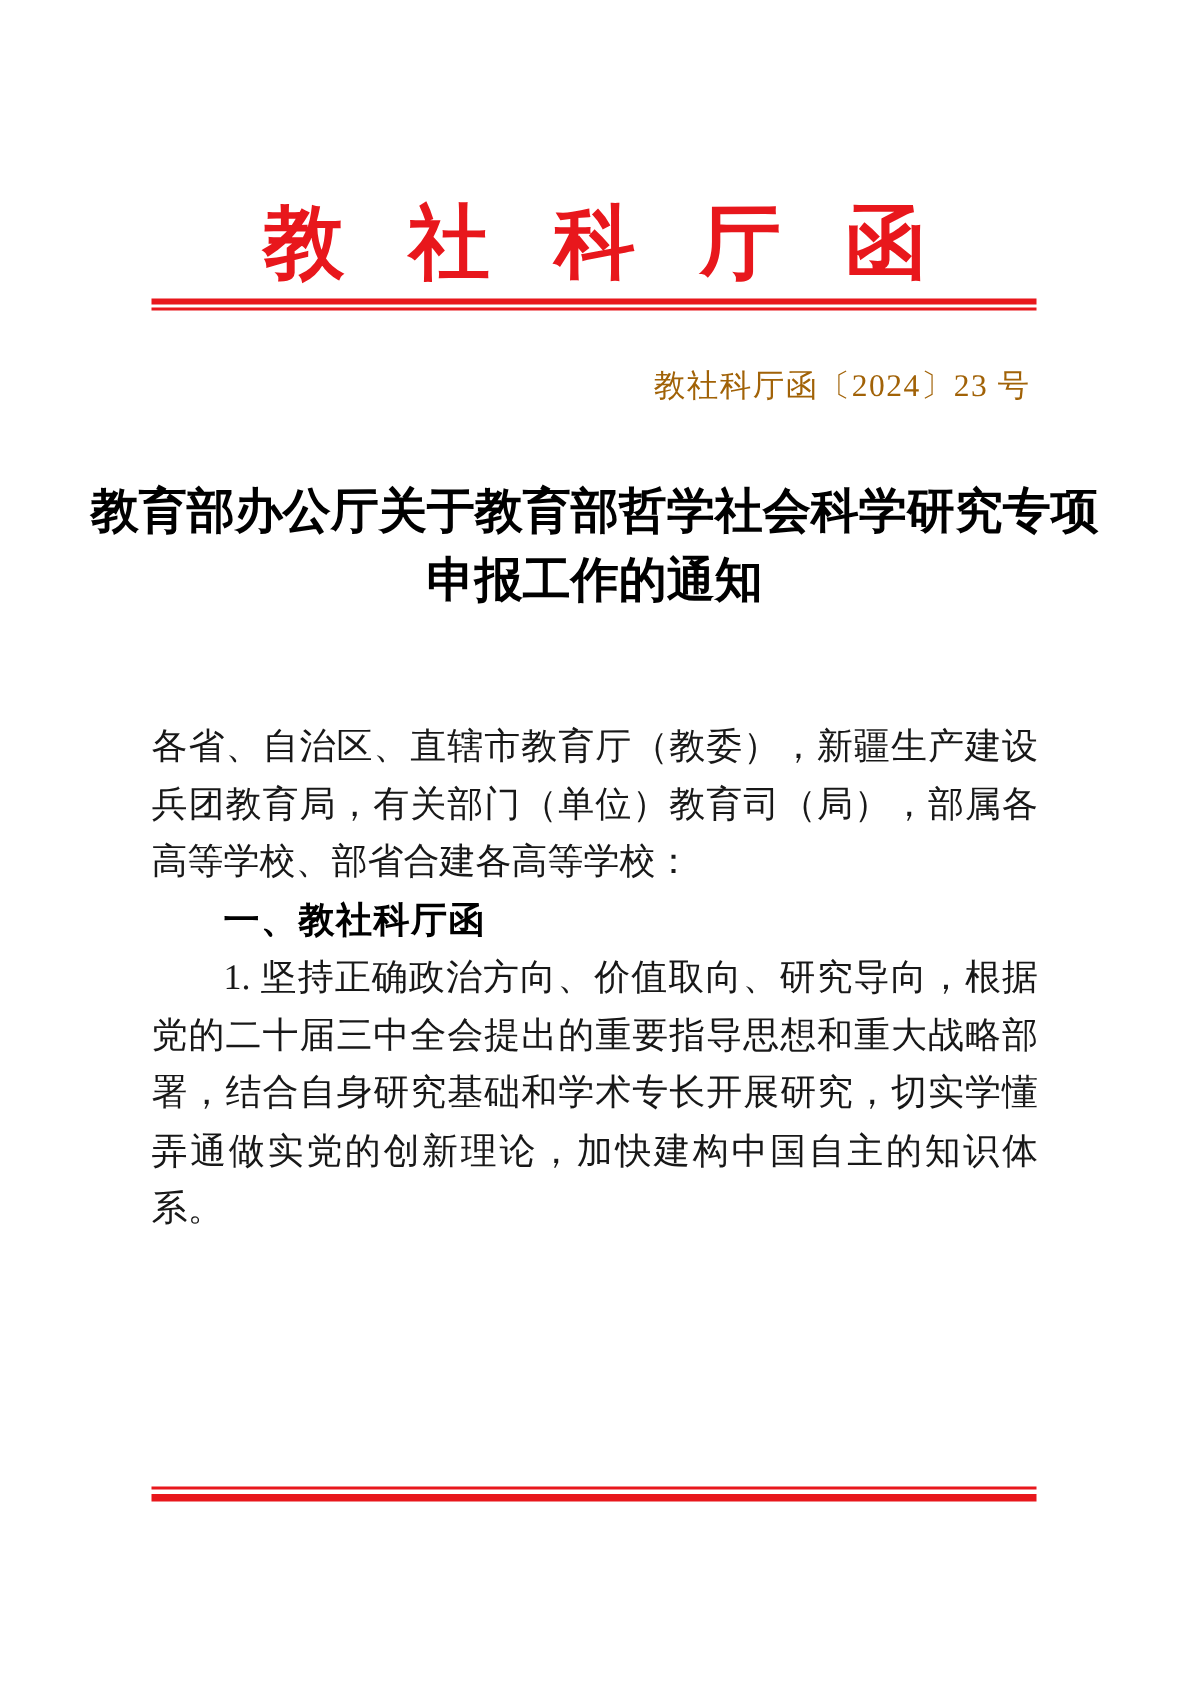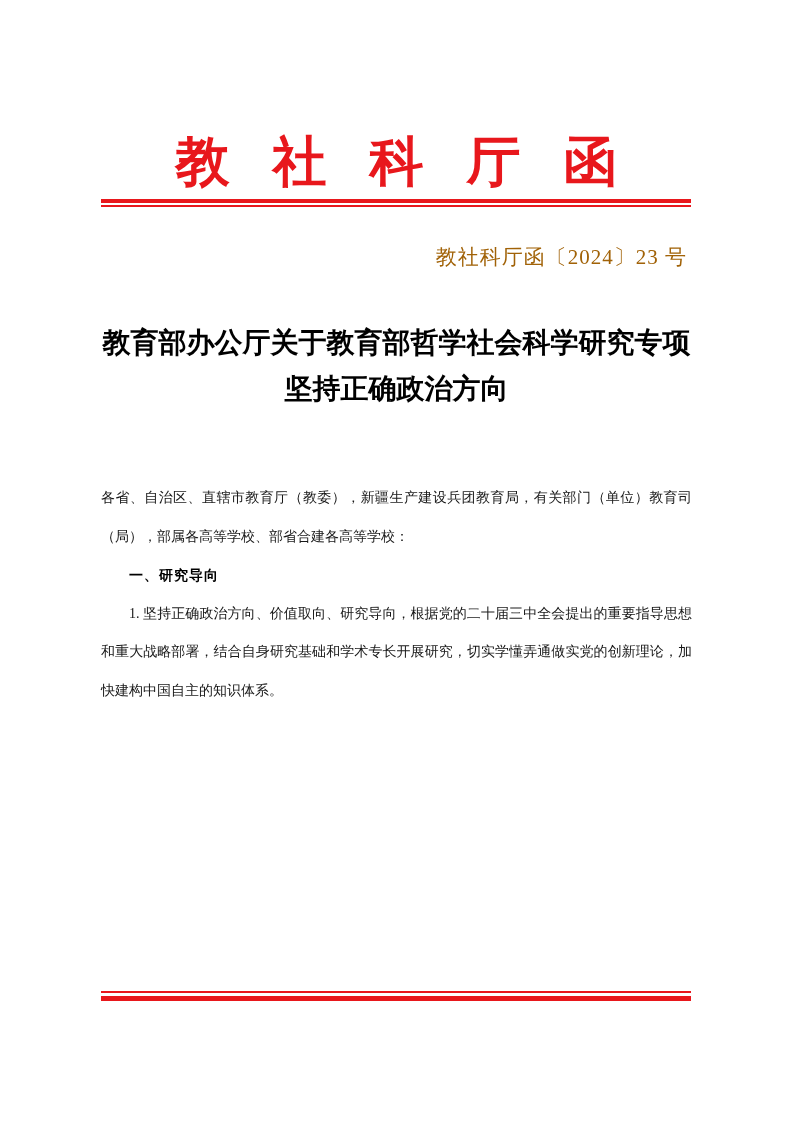--- a/index.html
+++ b/index.html
@@ -52,32 +52,32 @@
     letter-spacing: 1px;
     color: #a16207;
     margin-top: 15px;
   }
   .doc-title {
     position: absolute;
     top: 320px;
     left: 50px;
     right: 50px;
     text-align: center;
-    font-size: 28px;
+    font-size: 32px;
     line-height: 46px;
     font-weight: 700;
     color: #000000;
-    font-family: Liberation Serif, serif;
+    font-family: Liberation Mono, monospace;
   }
   .doc-body {
     position: absolute;
     top: 479px;
     left: 101px;
     width: 591px;
-    font-size: 14px;
+    font-size: 24px;
     line-height: 38.5px;
     text-align: justify;
     color: #181818;
   }
   .doc-body p { margin: 0; }
   .doc-body .indent { text-indent: 2em; }
   .doc-body .heading {
     text-indent: 2em;
     font-weight: 700;
     font-family: "Liberation Sans", "DejaVu Sans", sans-serif;
@@ -104,26 +104,26 @@
   <div class="rule-top">
     <div class="bar-thick"></div>
     <div class="bar-gap"></div>
     <div class="bar-thin"></div>
   </div>
 
   <div class="doc-number">教社科厅函〔2024〕23 号</div>
 
   <div class="doc-title">
     <div>教育部办公厅关于教育部哲学社会科学研究专项</div>
-    <div>坚持正确政治方向</div>
+    <div>申报工作的通知</div>
   </div>
 
   <div class="doc-body">
     <p class="salutation">各省、自治区、直辖市教育厅（教委），新疆生产建设兵团教育局，有关部门（单位）教育司（局），部属各高等学校、部省合建各高等学校：</p>
-    <p class="heading">一、研究导向</p>
+    <p class="heading">一、教社科厅函</p>
     <p class="indent">1. 坚持正确政治方向、价值取向、研究导向，根据党的二十届三中全会提出的重要指导思想和重大战略部署，结合自身研究基础和学术专长开展研究，切实学懂弄通做实党的创新理论，加快建构中国自主的知识体系。</p>
   </div>
 
   <div class="rule-bottom">
     <div class="bar-thin"></div>
     <div class="bar-gap"></div>
     <div class="bar-thick"></div>
   </div>
 
 </div>

